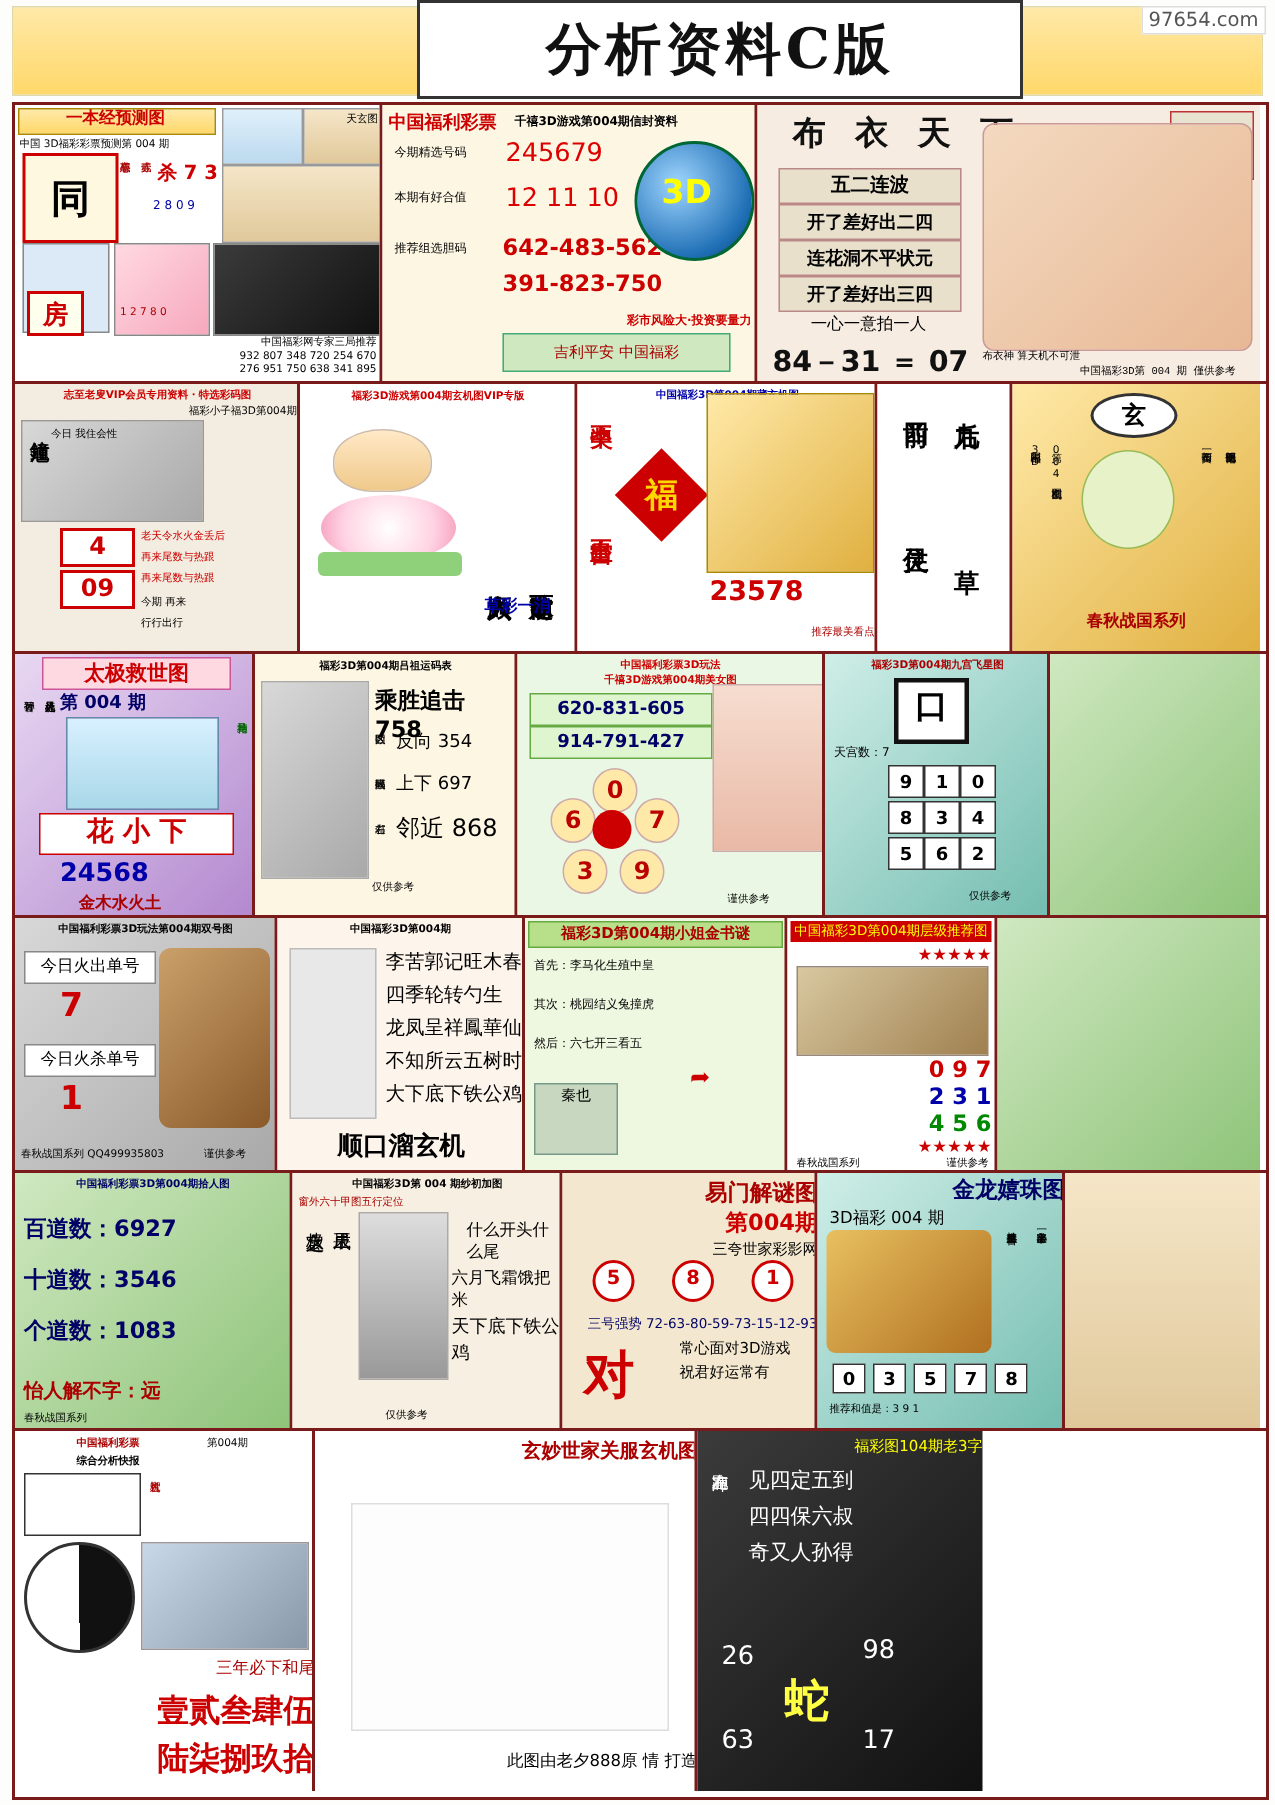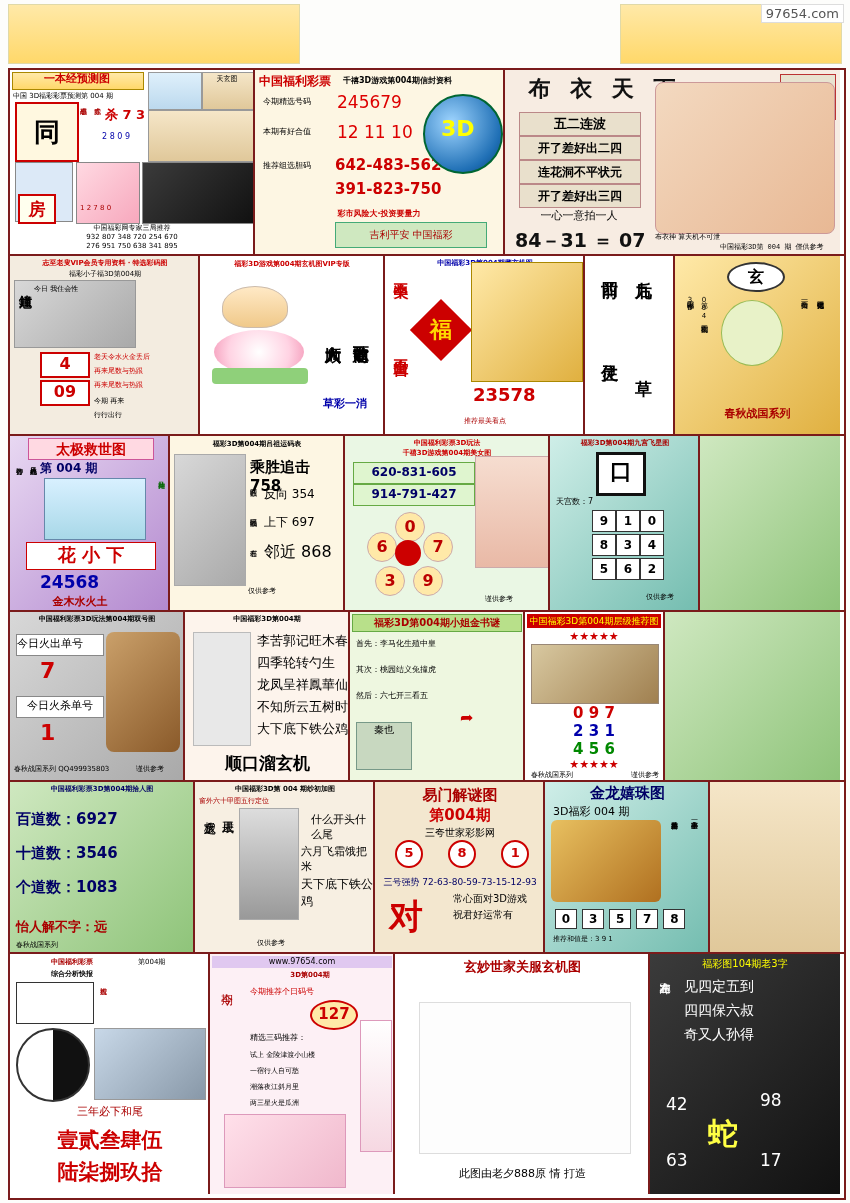--- a/index.html
+++ b/index.html
@@ -18,21 +18,21 @@
   .grid{position:absolute;left:8px;top:68px;width:834px;height:1128px;border:2px solid #7a1b1b;background:#fff;display:flex;flex-direction:column;}
   .row{display:flex;width:100%;border-bottom:2px solid #7a1b1b;box-sizing:border-box;}
   .row:last-child{border-bottom:none;}
   .cell{border-right:2px solid #7a1b1b;box-sizing:border-box;position:relative;overflow:hidden;}
   .cell:last-child{border-right:none;}
   .r1{height:186px;} .r2{height:180px;} .r3{height:176px;} .r4{height:170px;} .r5{height:172px;} .r6{height:240px;}
 
   .t{font-size:9px;line-height:1.15;}
   .ttl{font-weight:bold;text-align:center;}
   .red{color:#c00;} .blue{color:#00a;}
-  .ctr{text-align:center;}
+  .ctr{text-align:right;}
   .v{writing-mode:vertical-rl;text-orientation:upright;}
 
   
   .p-banner{font-family:"DejaVu Serif","Liberation Serif",serif;font-weight:bold;}
   .yellow-strip{background:linear-gradient(#ffe9a8,#ffd86a);}
   .cream{background:#fdf6e3;}
 
   .num-ball{display:inline-block;width:24px;height:24px;border-radius:50%;background:#fff;border:2px solid #c00;color:#c00;font-weight:bold;font-size:13px;line-height:22px;text-align:center;margin:0 2px;}
   .big-red{color:#d00;font-weight:normal;}
   .boxnum{border:1px solid #333;display:inline-block;width:20px;height:18px;line-height:18px;text-align:center;font-size:12px;font-weight:bold;background:#fff;}
@@ -56,20 +56,23 @@
   .bgimg-pur{background:linear-gradient(135deg,#e8d8f2,#b389cf);}
 </style>
 </head>
 <body>
 
 <div class="page">
 
   <div class="hdr">
     <div class="hdr-left yellow-strip"></div>
     <div class="hdr-right yellow-strip"></div>
+    <div class="hdr-title">
+      <span class="p-banner">分析资料C版</span>
+    </div>
     <div class="watermark">97654.com</div>
   </div>
 
   <div class="grid">
 
     <div class="row r1">
 
       <div class="cell" style="width:245px;background:#fff;">
         <div class="yellow-strip" style="position:absolute;left:2px;top:2px;width:130px;height:16px;border:1px solid #a80;"></div>
         <div class="abs ttl t red" style="left:4px;top:3px;width:126px;font-size:11px;">一本经预测图</div>
@@ -246,21 +249,21 @@
         </div>
         <div class="abs tiny" style="left:96px;top:156px;">仅供参考</div>
       </div>
 
       <div class="cell bgimg-green" style="width:140px;"></div>
     </div>
 
     <div class="row r4">
       <div class="cell bgimg-gray" style="width:175px;">
         <div class="abs tiny ttl" style="left:2px;top:2px;width:170px;">中国福利彩票3D玩法第004期双号图</div>
-        <div class="abs" style="left:6px;top:22px;width:86px;height:20px;background:#fff;border:1px solid #888;font-size:11px;text-align:left;line-height:18px;">今日火出单号</div>
+        <div class="abs" style="left:6px;top:22px;width:86px;height:20px;background:#fff;border:1px solid #888;font-size:11px;text-align:center;line-height:18px;">今日火出单号</div>
         <div class="abs" style="left:30px;top:46px;font-size:22px;font-weight:bold;color:#c00;">7</div>
         <div class="abs" style="left:6px;top:84px;width:86px;height:20px;background:#fff;border:1px solid #888;font-size:11px;text-align:center;line-height:18px;">今日火杀单号</div>
         <div class="abs" style="left:30px;top:108px;font-size:22px;font-weight:bold;color:#c00;">1</div>
         <div class="abs" style="left:96px;top:20px;width:74px;height:120px;background:linear-gradient(135deg,#caa06a,#8a5a2a);border-radius:8px;"></div>
         <div class="abs tiny" style="left:4px;top:152px;">春秋战国系列  QQ499935803</div>
         <div class="abs tiny" style="left:126px;top:152px;">谨供参考</div>
       </div>
 
       <div class="cell" style="width:165px;background:#fdf4ec;">
         <div class="abs tiny ttl" style="left:2px;top:2px;width:160px;">中国福彩3D第004期</div>
@@ -360,48 +363,34 @@
         <div class="abs tiny ttl" style="left:2px;top:15px;width:120px;">综合分析快报</div>
         <div class="abs" style="left:6px;top:28px;width:76px;height:40px;background:#fff;border:1px solid #333;"></div>
         <div class="abs v tiny" style="left:88px;top:28px;height:70px;color:#a00;">机智过人</div>
         <div class="abs" style="left:6px;top:74px;width:70px;height:70px;border-radius:50%;background:conic-gradient(#111 0 50%,#fff 50% 100%);border:2px solid #333;"></div>
         <div class="abs" style="left:84px;top:74px;width:110px;height:70px;background:linear-gradient(135deg,#c8d8e8,#8898a8);border:1px solid #999;"></div>
         <div class="abs ctr" style="left:0;top:150px;width:200px;font-size:11px;color:#a00;">三年必下和尾</div>
         <div class="abs ctr" style="left:0;top:172px;width:200px;font-size:21px;font-weight:bold;color:#c00;font-family:'DejaVu Serif',serif;">壹贰叁肆伍</div>
         <div class="abs ctr" style="left:0;top:204px;width:200px;font-size:21px;font-weight:bold;color:#c00;font-family:'DejaVu Serif',serif;">陆柒捌玖拾</div>
       </div>
 
-      <div class="cell" style="width:185px;background:#fdf0f5;">
-        <div class="abs" style="left:2px;top:2px;width:180px;height:12px;background:#e0c8f0;font-size:8px;text-align:center;line-height:12px;">www.97654.com</div>
-        <div class="abs tiny ttl" style="left:60px;top:16px;width:80px;color:#a00;">3D第004期</div>
-        <div class="abs small" style="left:40px;top:32px;color:#c00;">今期推荐个日码号</div>
-        <div class="abs" style="left:100px;top:46px;width:44px;height:26px;border-radius:50%;background:#ffe9a8;border:2px solid #c00;text-align:center;line-height:24px;font-size:15px;font-weight:bold;color:#c00;">127</div>
-        <div class="abs small" style="left:40px;top:78px;">精选三码推荐：</div>
-        <div class="abs tiny" style="left:40px;top:96px;width:110px;">试上 金陵津渡小山楼</div>
-        <div class="abs tiny" style="left:40px;top:112px;width:110px;">一宿行人自可愁</div>
-        <div class="abs tiny" style="left:40px;top:128px;width:110px;">潮落夜江斜月里</div>
-        <div class="abs tiny" style="left:40px;top:144px;width:110px;">两三星火是瓜洲</div>
-        <div class="abs v" style="left:8px;top:30px;height:60px;font-size:12px;color:#a00;">今期</div>
-        <div class="abs" style="left:150px;top:66px;width:30px;height:130px;background:linear-gradient(#fff,#f6d8e2);border:1px solid #d9b;"></div>
-        <div class="abs" style="left:14px;top:160px;width:120px;height:72px;background:linear-gradient(135deg,#ffe0ea,#f0b8cc);border:1px solid #d9b;"></div>
-      </div>
 
       <div class="cell" style="width:255px;background:#fff;">
         <div class="abs ctr" style="left:0;top:4px;width:255px;font-size:13px;font-weight:bold;color:#a00;">玄妙世家关服玄机图</div>
         <div class="abs" style="left:24px;top:48px;width:210px;height:150px;background:#fdfdfd;border:1px solid #ddd;"></div>
         <div class="abs ctr" style="left:0;top:212px;width:255px;font-size:11px;">此图由老夕888原  情  打造</div>
       </div>
 
       <div class="cell bgimg-dark" style="width:190px;">
         <div class="abs ctr" style="left:0;top:3px;width:190px;font-size:10px;color:#ff0;">福彩图104期老3字</div>
         <div class="abs v" style="left:6px;top:20px;height:70px;font-size:11px;color:#fff;">左冲右跑</div>
         <div class="abs" style="left:34px;top:24px;font-size:14px;color:#fff;">见四定五到</div>
         <div class="abs" style="left:34px;top:48px;font-size:14px;color:#fff;">四四保六叔</div>
         <div class="abs" style="left:34px;top:72px;font-size:14px;color:#fff;">奇又人孙得</div>
-        <div class="abs" style="left:16px;top:140px;font-size:17px;color:#fff;">42</div>
+        <div class="abs" style="left:16px;top:140px;font-size:17px;color:#fff;">26</div>
         <div class="abs" style="left:110px;top:136px;font-size:17px;color:#fff;">98</div>
         <div class="abs" style="left:16px;top:196px;font-size:17px;color:#fff;">63</div>
         <div class="abs" style="left:110px;top:196px;font-size:17px;color:#fff;">17</div>
         <div class="abs" style="left:58px;top:160px;font-size:30px;font-weight:bold;color:#ff4;">蛇</div>
       </div>
     </div>
 
   </div>
 </div>
 

